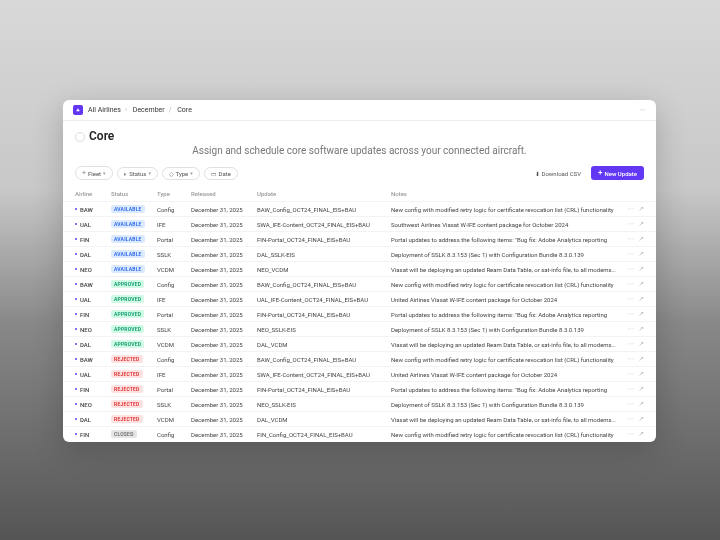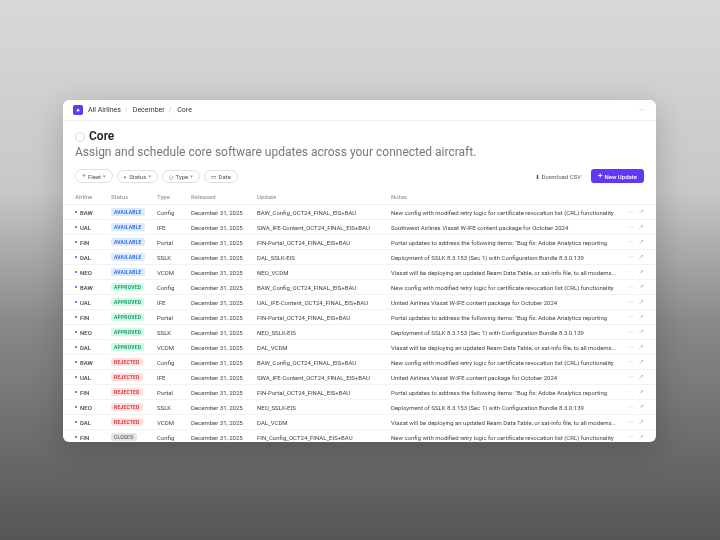--- a/index.html
+++ b/index.html
@@ -9,21 +9,21 @@
 .topbar{display:flex;align-items:center;padding:5px 10px;border-bottom:1px solid #eee;font-size:7px;}
 .logo{width:10px;height:10px;background:#6338f5;border-radius:2px;margin-right:5px;display:flex;align-items:center;justify-content:center;}
 .logo svg{width:6px;height:6px;}
 .breadcrumb{color:#666;}
 .breadcrumb span{color:#333;}
 .breadcrumb .sep{margin:0 4px;color:#bbb;}
 .more{margin-left:auto;color:#999;cursor:pointer;}
 .header{padding:8px 12px 4px;}
 .header h1{font-size:12px;font-weight:600;color:#222;margin-bottom:2px;}
 .header h1::before{content:'';display:inline-block;width:8px;height:8px;border:1px solid #ddd;border-radius:50%;margin-right:4px;vertical-align:middle;}
-.header p{font-size:12px;color:#777;}
+.header p{font-size:10px;color:#777;text-align:center;}
 .toolbar{display:flex;align-items:center;padding:6px 12px;gap:4px;}
 .pill{display:flex;align-items:center;gap:2px;padding:2px 6px;border:1px solid #e0e0e0;border-radius:10px;font-size:6px;color:#555;cursor:pointer;background:#fff;}
 .pill .plus{color:#888;font-size:7px;}
 .pill .chev{color:#999;font-size:5px;}
 .spacer{flex:1;}
 .csvbtn{font-size:6px;color:#555;padding:2px 6px;cursor:pointer;}
 .newbtn{display:flex;align-items:center;gap:2px;background:#6338f5;color:#fff;padding:3px 7px;border-radius:3px;font-size:6px;font-weight:500;cursor:pointer;}
 .newbtn span:first-child{font-size:8px;line-height:1;}
 .thead,.row{display:grid;grid-template-columns:32px 42px 30px 62px 130px 1fr 24px;gap:4px;align-items:center;padding:3px 12px;font-size:6px;}
 .thead{color:#999;font-weight:500;padding-top:4px;padding-bottom:4px;}

